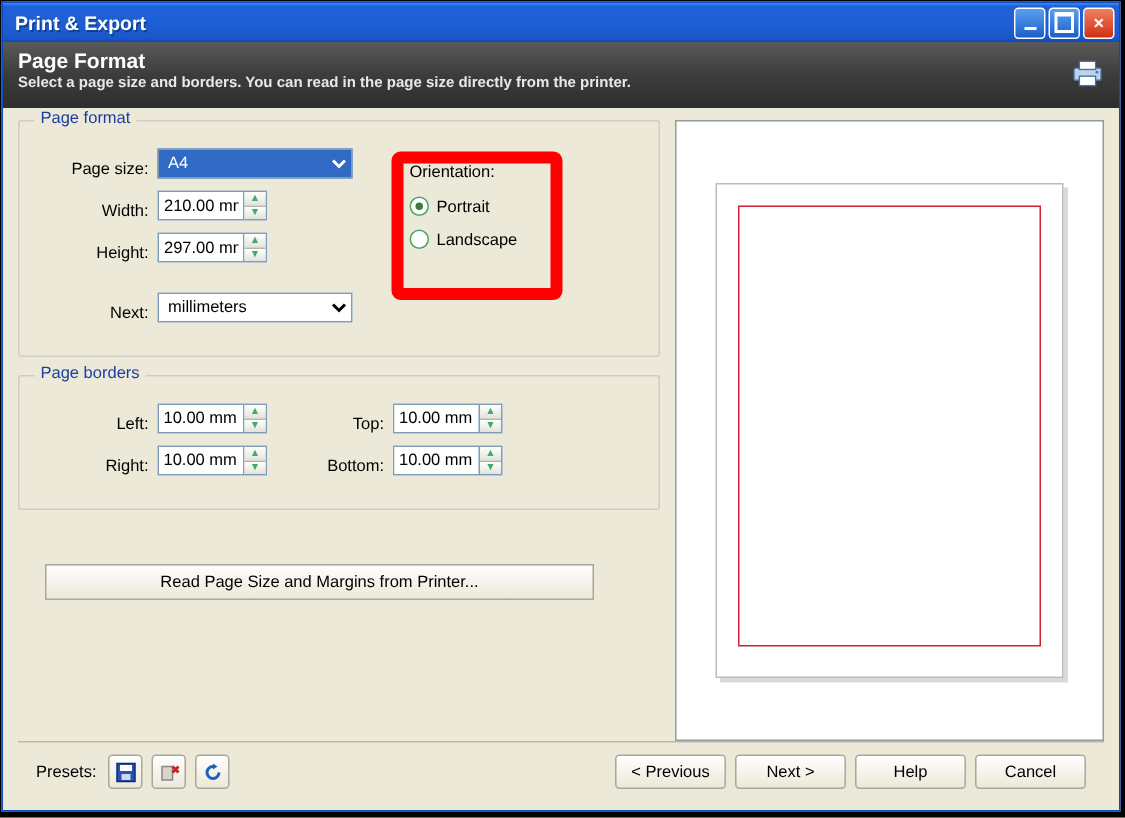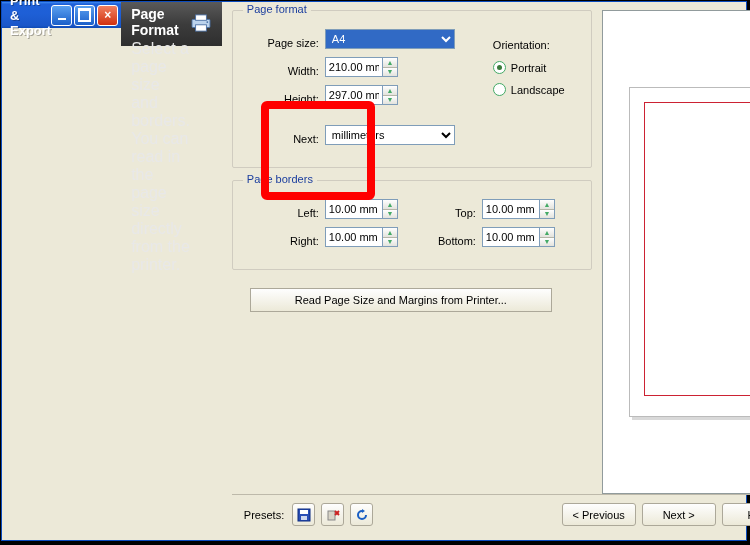--- a/index.html
+++ b/index.html
@@ -1,33 +1,33 @@
 <!DOCTYPE html>
 <html><head>
 <meta charset="utf-8">
 <style>
 * { box-sizing: border-box; margin: 0; padding: 0; }
 body { font-family: Tahoma, Arial, sans-serif; font-size: 11px; background: #000; width: 750px; height: 545px; overflow: hidden; }
 
-.window { width: 746px; height: 540px; margin: 1px; border: 1px solid #0a4bbe; background: #ece9d8; display: flex; flex-direction: row; }
+.window { width: 746px; height: 540px; margin: 1px; border: 1px solid #0a4bbe; background: #ece9d8; display: flex; flex-direction: column; }
 
 .titlebar { height: 26px; background: linear-gradient(to bottom, #3f8cf3 0%, #1e60d8 8%, #1e5fd6 45%, #1a57c9 90%, #0f4bb5 100%); display: flex; align-items: center; padding: 0 3px 0 8px; color: #fff; font-weight: bold; font-size: 13px; }
 .titlebar-text { flex: 1; text-shadow: 1px 1px 0 rgba(0,0,0,.3); }
 .tb-btns { display: flex; gap: 2px; }
 .tb-btn { width: 21px; height: 21px; border: 1px solid #fff; border-radius: 3px; display: flex; align-items: center; justify-content: center; font-weight: bold; font-size: 12px; font-family: Arial; cursor: pointer; }
 .tb-min, .tb-max { background: linear-gradient(to bottom,#5aa0f0,#1b5fc9); }
 .tb-close { background: linear-gradient(to bottom,#f08060,#d03010); }
 .tb-min::after { content:""; width:8px; height:2px; background:#fff; margin-top:8px; }
 .tb-max::after { content:""; width:9px; height:9px; border:2px solid #fff; border-top-width:3px; }
 .tb-close { color:#fff; }
 
 .headerbar { height: 44px; background: linear-gradient(to bottom,#5a5a5a,#3c3c3c 50%,#2e2e2e); color: #fff; padding: 4px 10px 0 10px; display: flex; align-items: flex-start; }
 .headerbar .hleft { flex: 1; }
 .headerbar h1 { font-size: 14px; font-weight: bold; margin-bottom: 2px; }
-.headerbar p { font-size: 16px; color: #e8e8e8; }
+.headerbar p { font-size: 10px; color: #e8e8e8; font-weight: bold; }
 .print-icon { width: 22px; height: 18px; margin-top: 8px; }
 
 .content { flex: 1; padding: 8px 10px 6px 10px; display: flex; flex-direction: column; }
 .cols { flex: 1; display: flex; gap: 10px; }
 .leftcol { flex: 1; min-width: 0; }
 .rightcol { width: 286px; border: 1px solid #919b9c; background: #fff; display: flex; align-items: center; justify-content: center; position: relative; }
 
 .fieldset { border: 1px solid #d0ccc0; border-radius: 2px; position: relative; margin-bottom: 12px; padding: 18px 10px 14px 10px; }
 .fieldset .legend { position: absolute; top: -8px; left: 10px; background: #ece9d8; padding: 0 4px; color: #1a3d9e; }
 
@@ -48,21 +48,21 @@
 .orientation .otitle { margin-bottom: 10px; }
 .radio-row { display:flex; align-items:flex-end; gap:5px; margin-bottom:9px; }
 .radio { width:13px; height:13px; border:1px solid #4a6; border-radius:50%; background:#fff; display:inline-flex; align-items:center; justify-content:center; }
 .radio.checked::after { content:""; width:5px; height:5px; border-radius:50%; background:#3a7a3a; }
 
 .highlight-box { position: absolute; border: 8px solid #f00; border-radius: 6px; pointer-events: none; }
 
 .borders-grid { display:flex; gap:28px; }
 .borders-col .formrow { margin-bottom: 8px; }
 
-.wide-btn { width: 302px; height: 24px; margin: 6px 0 0 18px; background: linear-gradient(#fefefe,#ece9d8); border: 1px solid #aca899; border-radius: 0; font: inherit; cursor:pointer; }
+.wide-btn { width: 366px; height: 24px; margin: 24px 0 0 18px; background: linear-gradient(#fefefe,#ece9d8); border: 1px solid #aca899; border-radius: 0; font: inherit; cursor:pointer; }
 
 
 .preview-page { width: 232px; height: 330px; background: #fff; border: 1px solid #bbb; box-shadow: 3px 3px 0 rgba(0,0,0,.15); position: relative; }
 .preview-margin { position: absolute; border: 1px solid #c23; left: 14px; right: 14px; top: 14px; bottom: 20px; }
 .preview-cap { position:absolute; left:0; right:0; bottom:3px; display:flex; justify-content:center; font-size:5px; color:#777; }
 .preview-cap2 { position:absolute; right:8px; bottom:3px; font-size:5px; color:#777; }
 
 .footer { height: 40px; border-top: 1px solid #bdb9aa; display:flex; align-items:center; padding: 0 12px; gap: 6px; }
 .footer .fspacer { flex:1; }
 .footer .lbl2 { margin-right:2px; }

